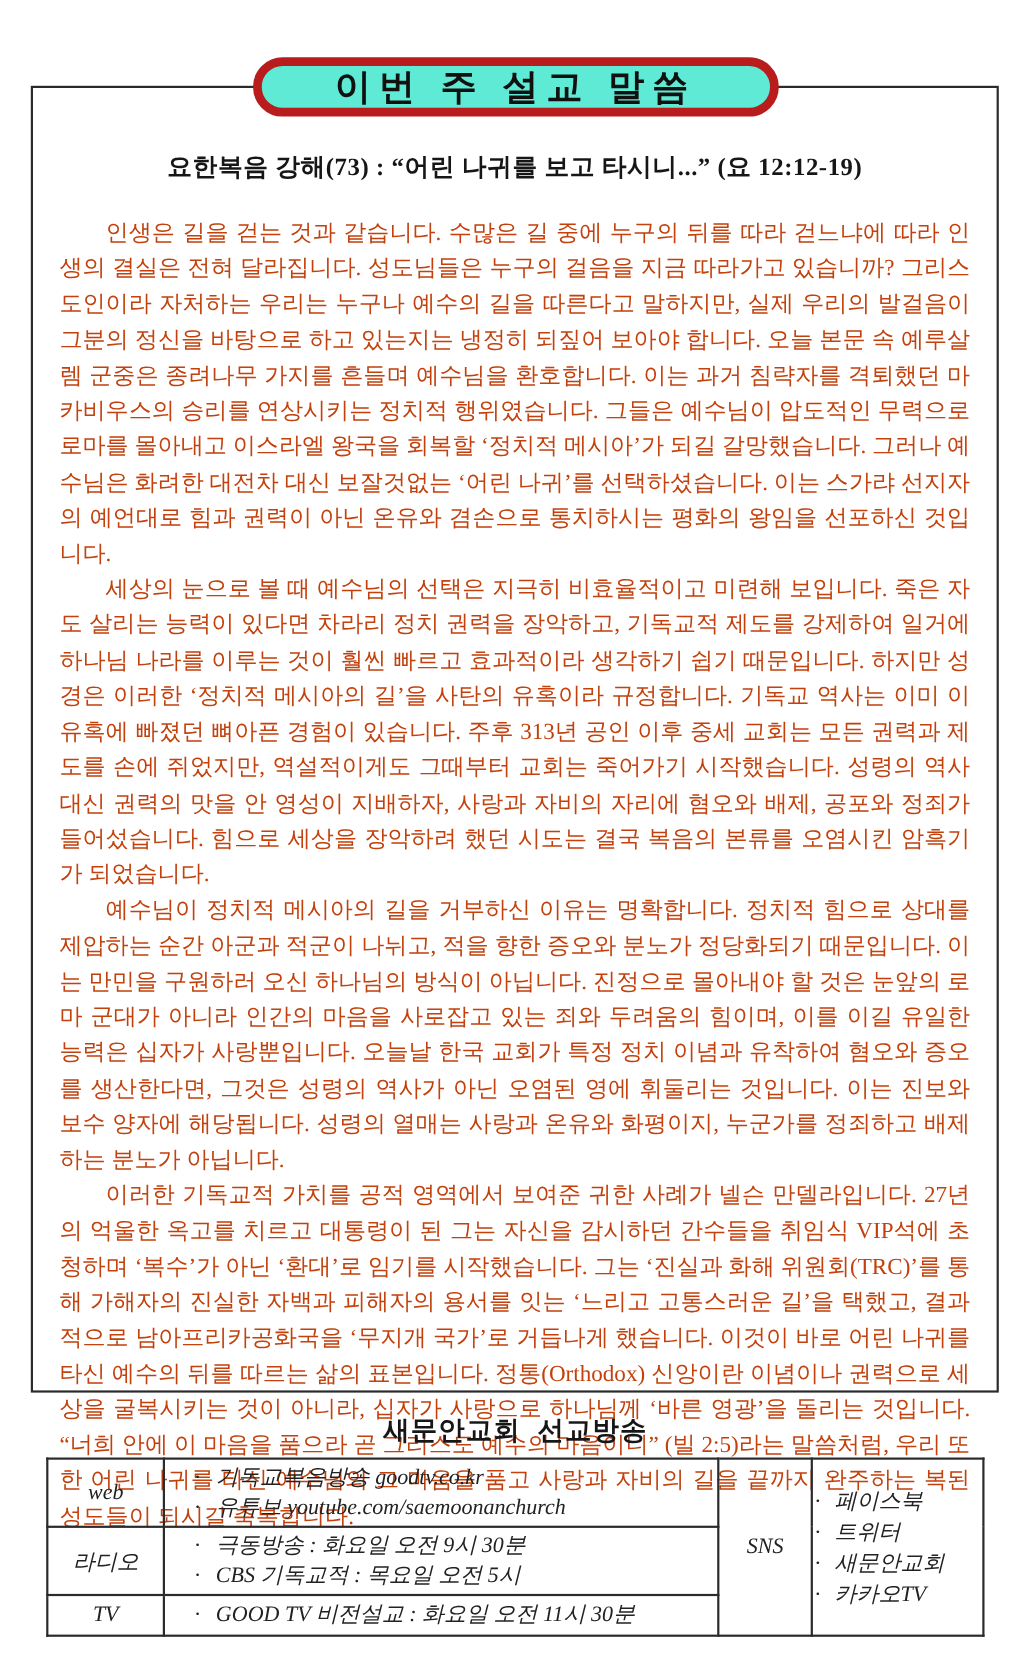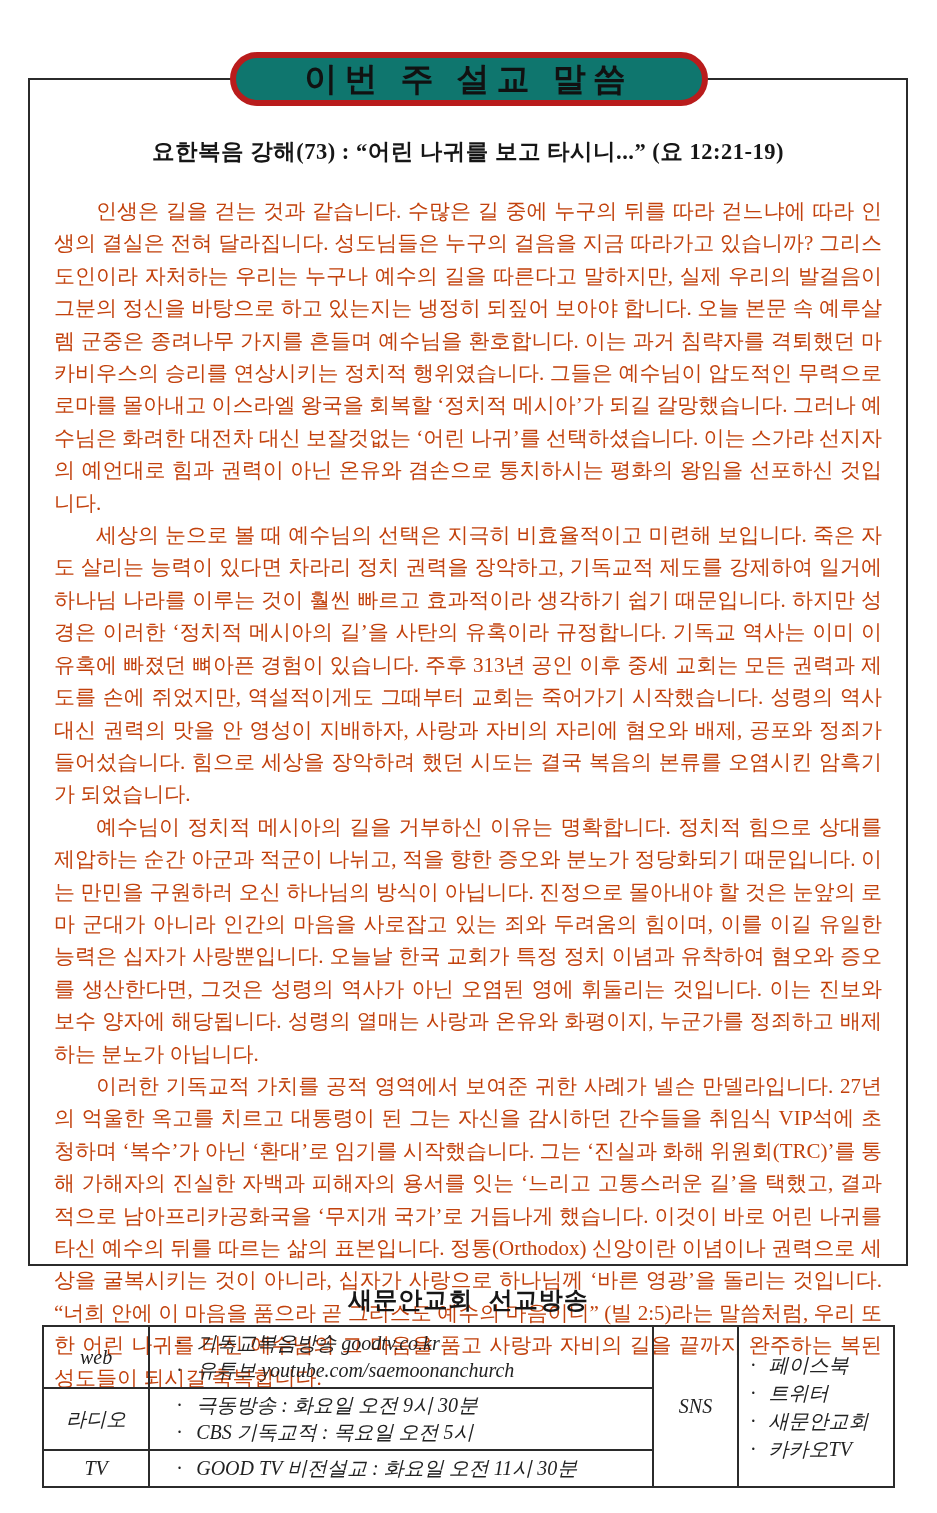--- a/index.html
+++ b/index.html
@@ -21,22 +21,22 @@
     box-sizing: border-box;
     background: #ffffff;
     z-index: 1;
   }
   .banner {
     position: absolute;
     top: 52px; left: 50%;
     transform: translateX(-50%);
     width: 478px; height: 54px;
     box-sizing: border-box;
-    background: #0f766e;
-    border: 6px solid #b91c1c;
+    background: #5eead4;
+    border: 8px solid #b91c1c;
     border-radius: 30px;
     z-index: 2;
     display: flex; align-items: center; justify-content: center;
     font-family: "Liberation Sans", "DejaVu Sans", sans-serif;
     font-weight: 700;
     font-size: 33px;
     letter-spacing: 7px;
     color: #111111;
   }
   .sermon-title {
@@ -78,35 +78,35 @@
   }
   .broadcast-table td {
     border: 2px solid #2b2b2b;
     padding: 3px 0;
     vertical-align: middle;
     box-sizing: border-box;
   }
   td.lbl   { width: 106px; text-align: center; }
   td.content { width: 503px; padding-left: 12px; margin-top: 44px; }
   td.sns-label { width: 84px; text-align: center; }
-  td.sns-list  { width: 156px; padding-left: 10px; }
+  td.sns-list  { width: 156px; }
   .line { white-space: nowrap; line-height: 27px; }
   .sns-list .line { line-height: 28px; }
   .bullet { display: inline-block; width: 34px; text-align: center; }
   .sns-list .bullet { width: 18px; text-align: left; padding-left: 2px; }
   .row-tall td { height: 54px; }
   .row-short td { height: 37px; }
 </style>
 </head>
 <body>
 
 <div class="banner">이번 주 설교 말씀</div>
 
 <div class="sermon-box">
-  <div class="sermon-title">요한복음 강해(73) : “어린 나귀를 보고 타시니...” (요 12:21-19)</div>
+  <div class="sermon-title">요한복음 강해(73) : “어린 나귀를 보고 타시니...” (요 12:12-19)</div>
   <div class="sermon-body">
     <p>인생은 길을 걷는 것과 같습니다. 수많은 길 중에 누구의 뒤를 따라 걷느냐에 따라 인생의 결실은 전혀 달라집니다. 성도님들은 누구의 걸음을 지금 따라가고 있습니까? 그리스도인이라 자처하는 우리는 누구나 예수의 길을 따른다고 말하지만, 실제 우리의 발걸음이 그분의 정신을 바탕으로 하고 있는지는 냉정히 되짚어 보아야 합니다. 오늘 본문 속 예루살렘 군중은 종려나무 가지를 흔들며 예수님을 환호합니다. 이는 과거 침략자를 격퇴했던 마카비우스의 승리를 연상시키는 정치적 행위였습니다. 그들은 예수님이 압도적인 무력으로 로마를 몰아내고 이스라엘 왕국을 회복할 ‘정치적 메시아’가 되길 갈망했습니다. 그러나 예수님은 화려한 대전차 대신 보잘것없는 ‘어린 나귀’를 선택하셨습니다. 이는 스가랴 선지자의 예언대로 힘과 권력이 아닌 온유와 겸손으로 통치하시는 평화의 왕임을 선포하신 것입니다.</p>
     <p>세상의 눈으로 볼 때 예수님의 선택은 지극히 비효율적이고 미련해 보입니다. 죽은 자도 살리는 능력이 있다면 차라리 정치 권력을 장악하고, 기독교적 제도를 강제하여 일거에 하나님 나라를 이루는 것이 훨씬 빠르고 효과적이라 생각하기 쉽기 때문입니다. 하지만 성경은 이러한 ‘정치적 메시아의 길’을 사탄의 유혹이라 규정합니다. 기독교 역사는 이미 이 유혹에 빠졌던 뼈아픈 경험이 있습니다. 주후 313년 공인 이후 중세 교회는 모든 권력과 제도를 손에 쥐었지만, 역설적이게도 그때부터 교회는 죽어가기 시작했습니다. 성령의 역사 대신 권력의 맛을 안 영성이 지배하자, 사랑과 자비의 자리에 혐오와 배제, 공포와 정죄가 들어섰습니다. 힘으로 세상을 장악하려 했던 시도는 결국 복음의 본류를 오염시킨 암흑기가 되었습니다.</p>
     <p>예수님이 정치적 메시아의 길을 거부하신 이유는 명확합니다. 정치적 힘으로 상대를 제압하는 순간 아군과 적군이 나뉘고, 적을 향한 증오와 분노가 정당화되기 때문입니다. 이는 만민을 구원하러 오신 하나님의 방식이 아닙니다. 진정으로 몰아내야 할 것은 눈앞의 로마 군대가 아니라 인간의 마음을 사로잡고 있는 죄와 두려움의 힘이며, 이를 이길 유일한 능력은 십자가 사랑뿐입니다. 오늘날 한국 교회가 특정 정치 이념과 유착하여 혐오와 증오를 생산한다면, 그것은 성령의 역사가 아닌 오염된 영에 휘둘리는 것입니다. 이는 진보와 보수 양자에 해당됩니다. 성령의 열매는 사랑과 온유와 화평이지, 누군가를 정죄하고 배제하는 분노가 아닙니다.</p>
     <p>이러한 기독교적 가치를 공적 영역에서 보여준 귀한 사례가 넬슨 만델라입니다. 27년의 억울한 옥고를 치르고 대통령이 된 그는 자신을 감시하던 간수들을 취임식 VIP석에 초청하며 ‘복수’가 아닌 ‘환대’로 임기를 시작했습니다. 그는 ‘진실과 화해 위원회(TRC)’를 통해 가해자의 진실한 자백과 피해자의 용서를 잇는 ‘느리고 고통스러운 길’을 택했고, 결과적으로 남아프리카공화국을 ‘무지개 국가’로 거듭나게 했습니다. 이것이 바로 어린 나귀를 타신 예수의 뒤를 따르는 삶의 표본입니다. 정통(Orthodox) 신앙이란 이념이나 권력으로 세상을 굴복시키는 것이 아니라, 십자가 사랑으로 하나님께 ‘바른 영광’을 돌리는 것입니다. “너희 안에 이 마음을 품으라 곧 그리스도 예수의 마음이니” (빌 2:5)라는 말씀처럼, 우리 또한 어린 나귀를 타신 예수님의 그 마음을 품고 사랑과 자비의 길을 끝까지 완주하는 복된 성도들이 되시길 축복합니다.</p>
   </div>
 </div>
 
 <div class="broadcast">
   <div class="broadcast-title">새문안교회 선교방송</div>

